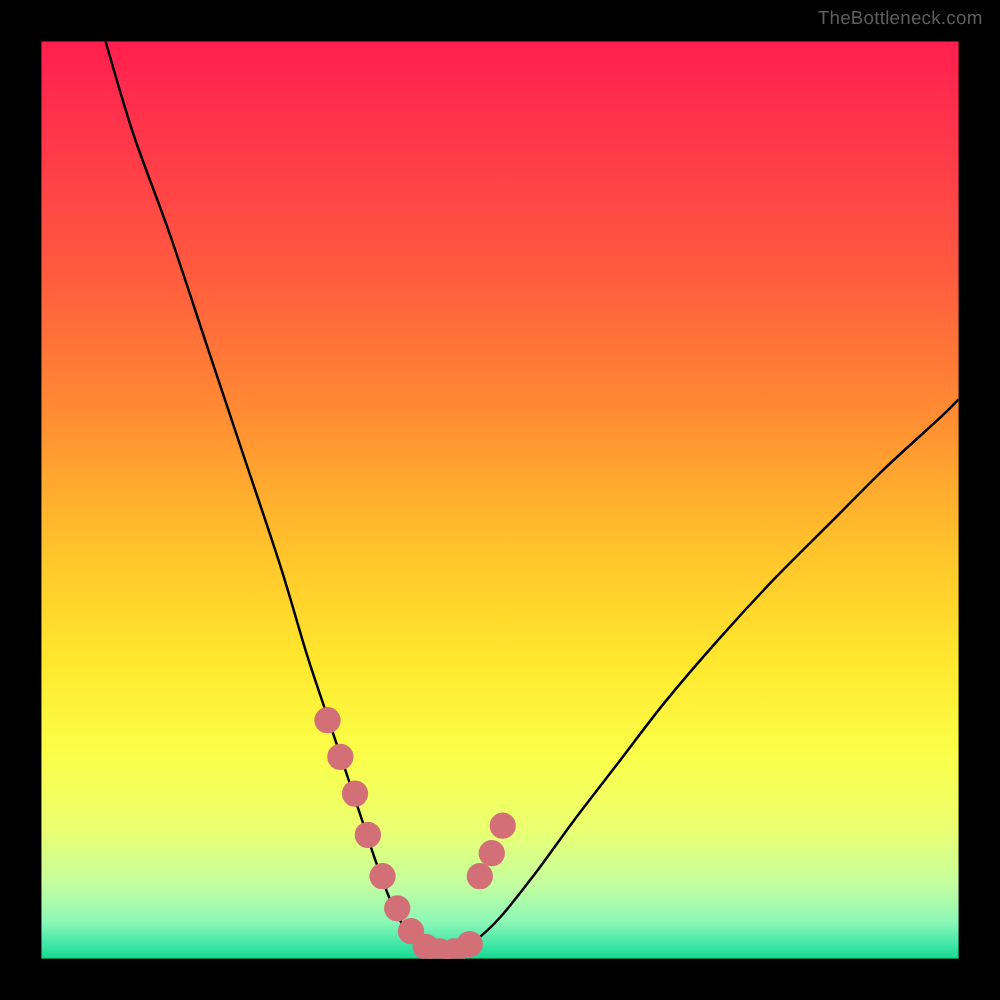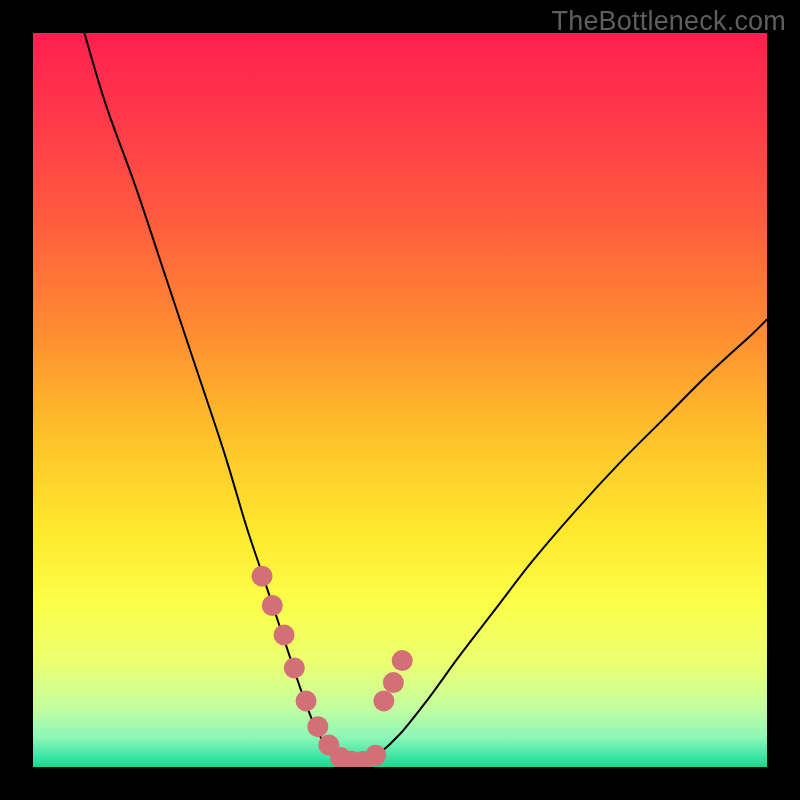--- a/index.html
+++ b/index.html
@@ -25,21 +25,21 @@
     top: 33px;
     width: 734px;
     height: 734px;
     
   }
   .watermark {
     position: absolute;
     top: 6px;
     right: 14px;
     color: #5e5e5e;
-    font-size: 27px;
+    font-size: 15px;
     font-weight: 500;
     letter-spacing: 0.2px;
   }
   svg {
     display: block;
   }
 </style>
 </head>
 <body>
 

